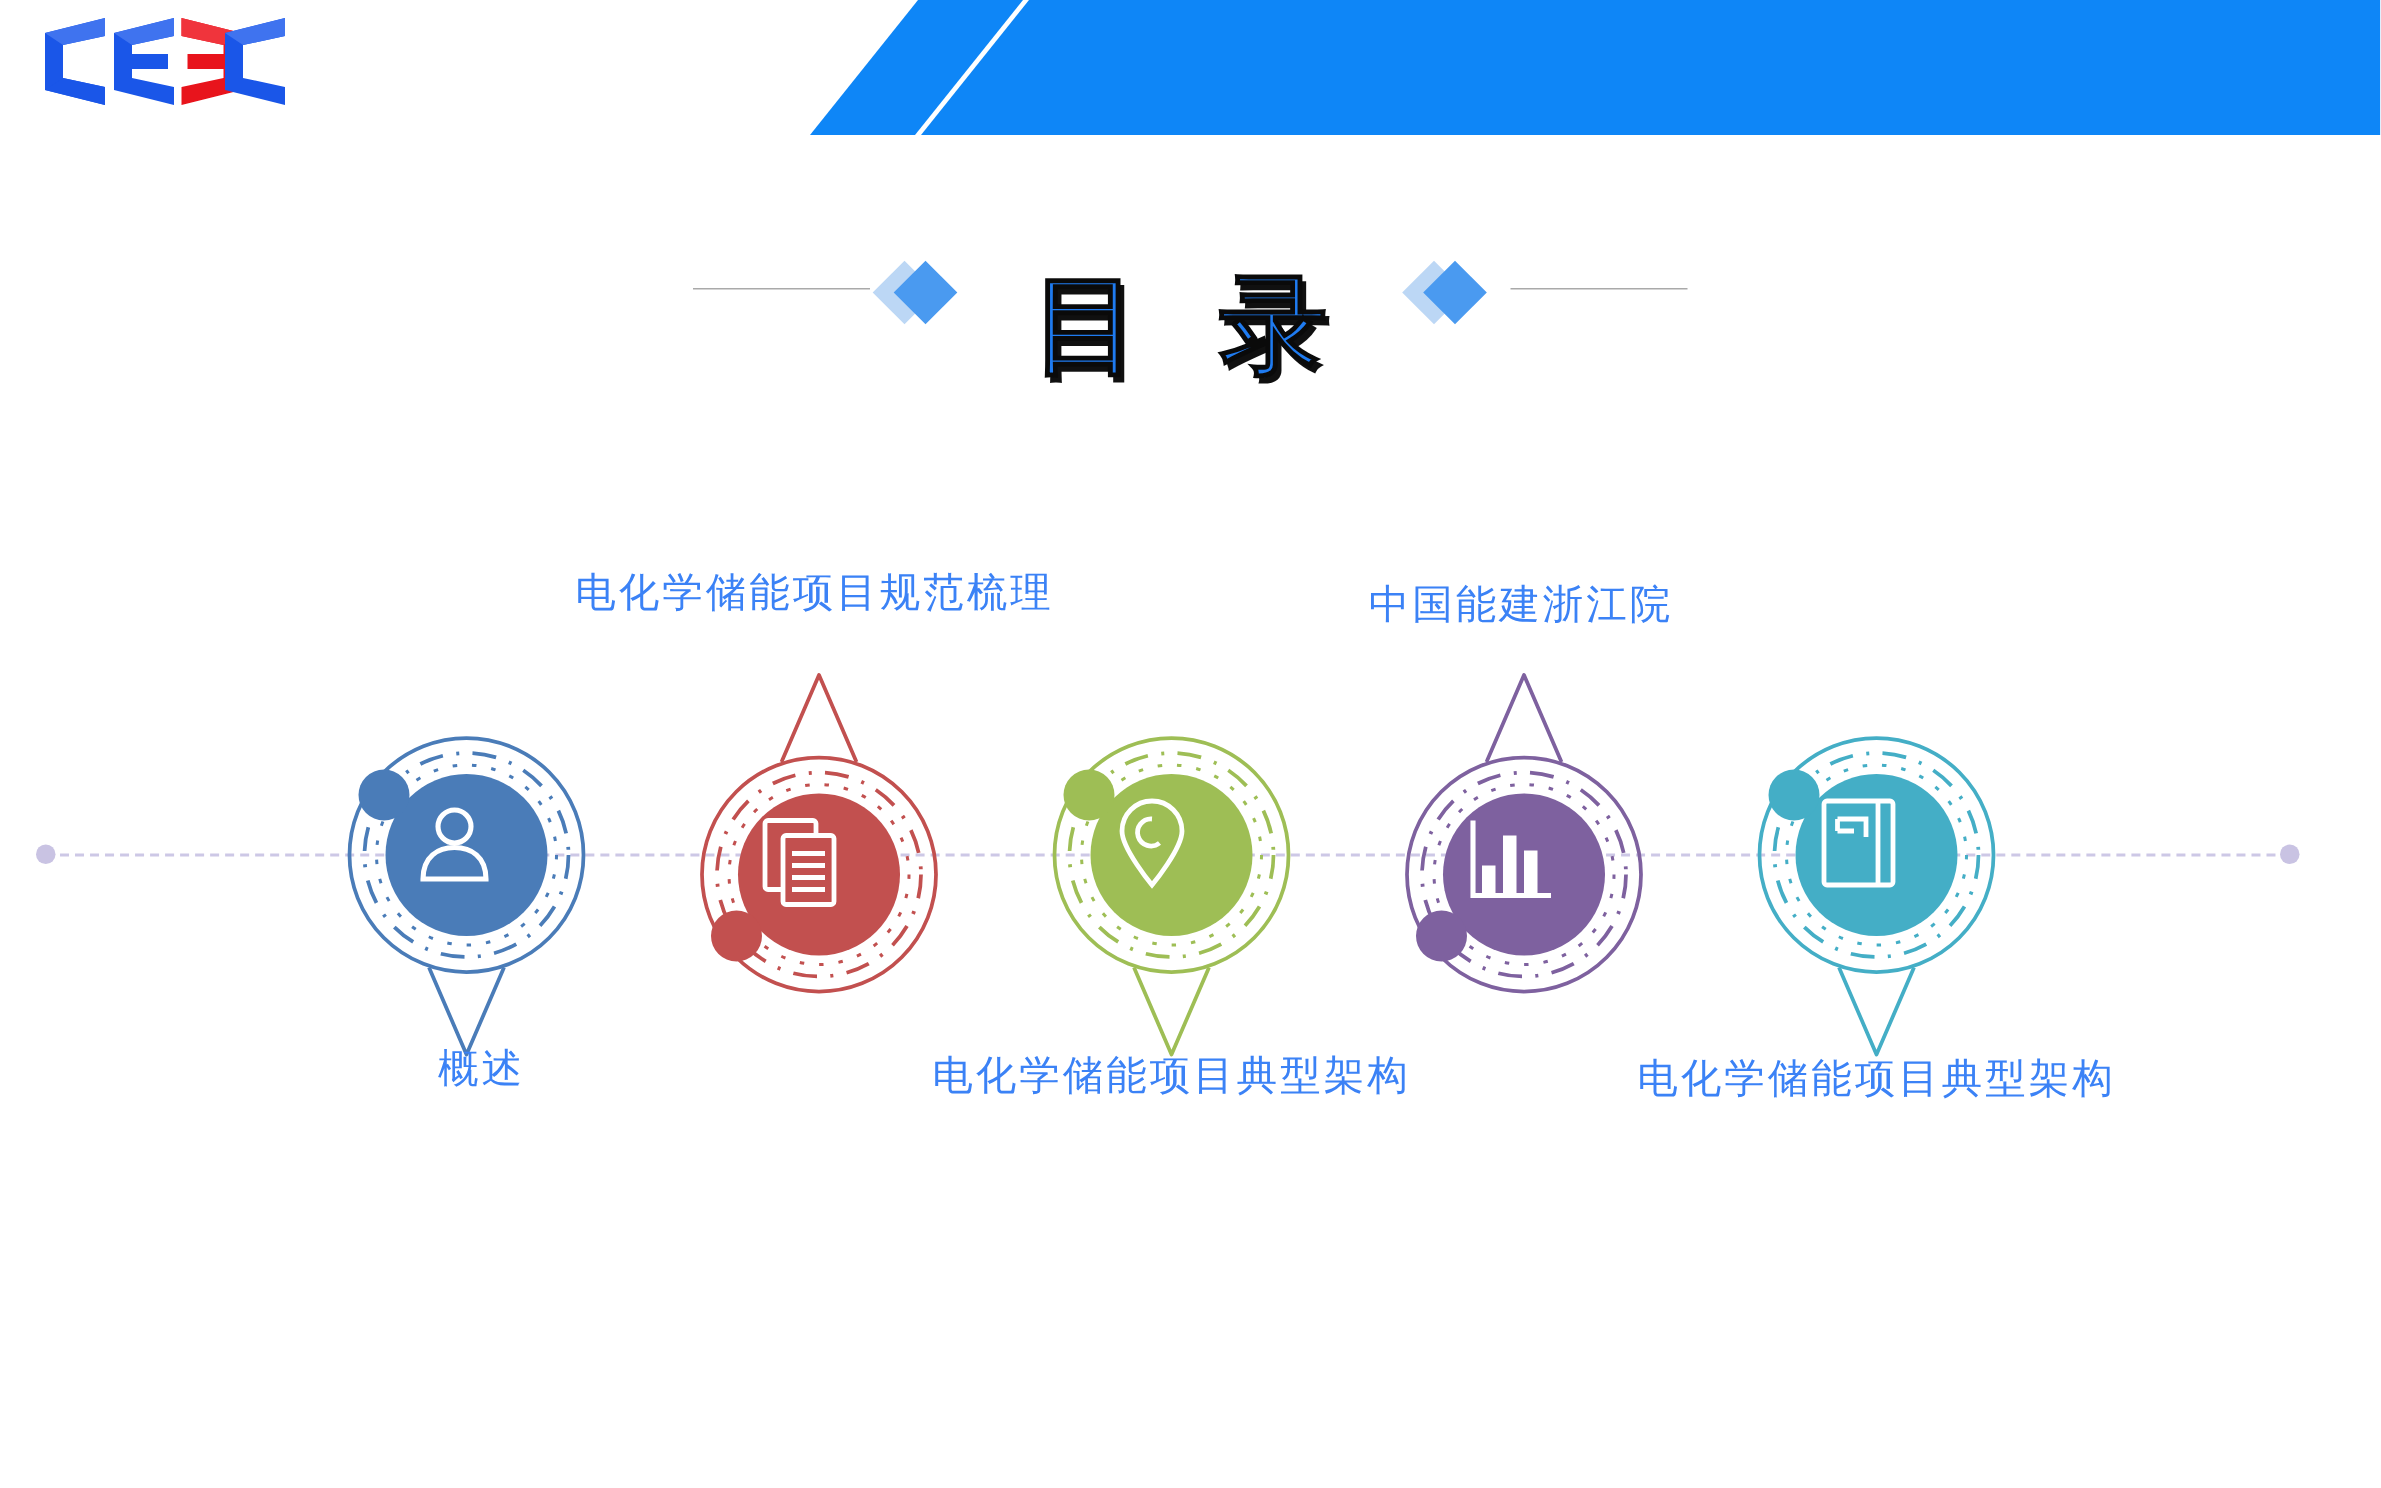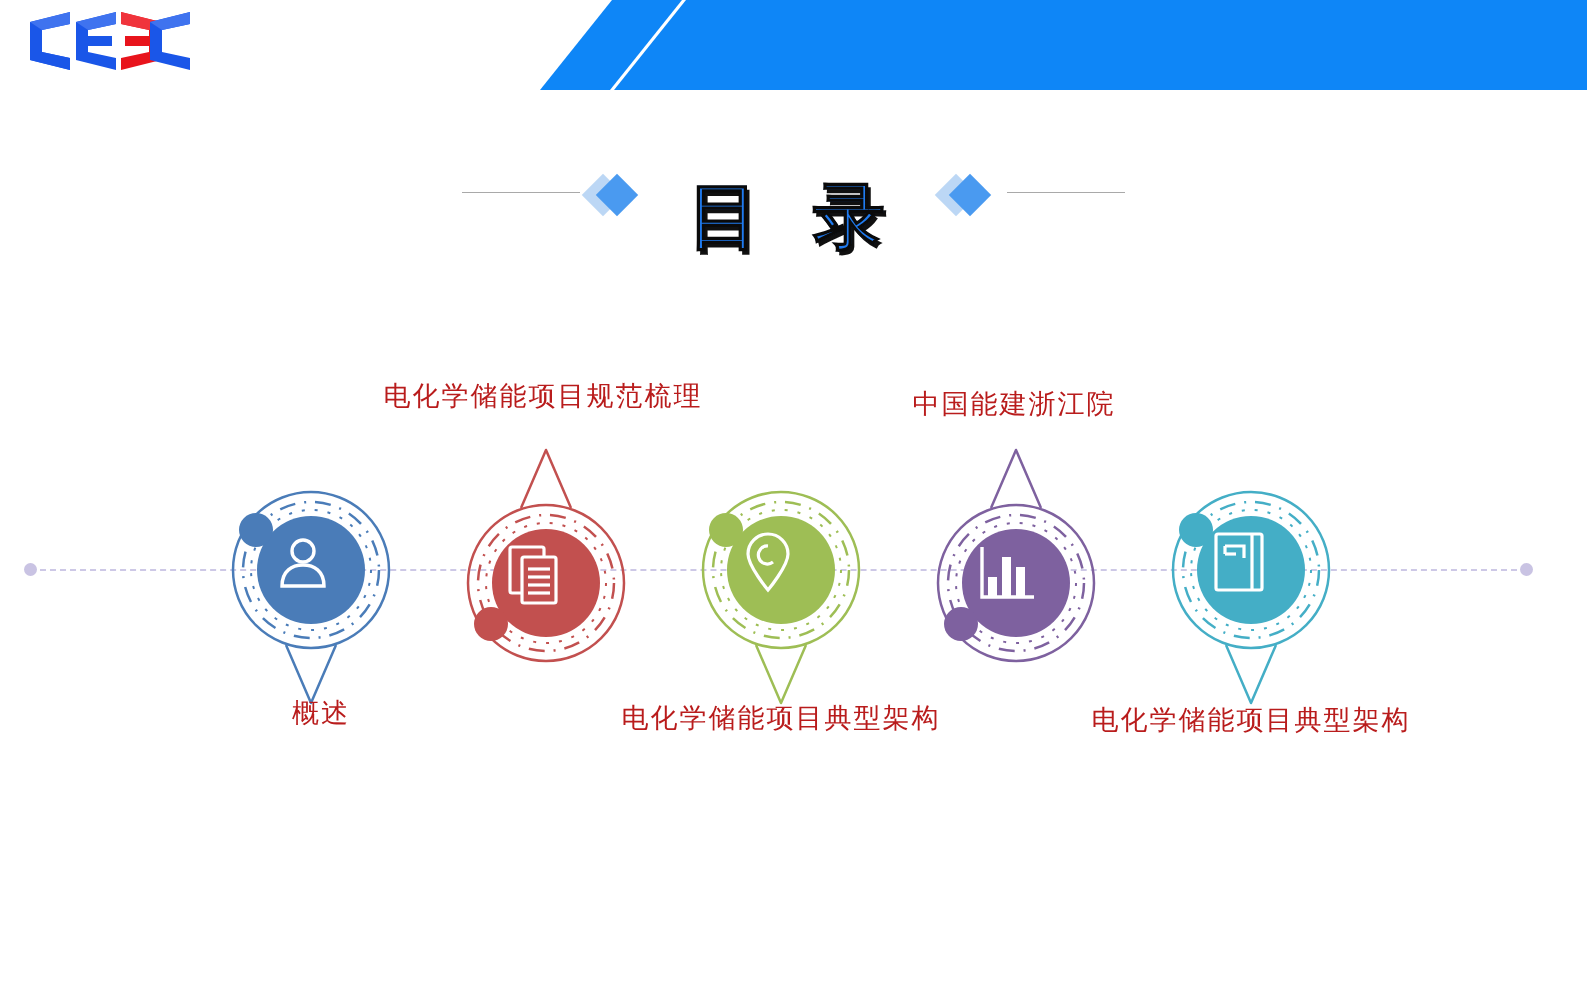--- a/index.html
+++ b/index.html
@@ -77,21 +77,21 @@
   .node{position:absolute;width:190px;height:230px;}
   .node svg{position:absolute;left:0;top:0;}
   .node .inner-icon{
     position:absolute;left:55px;top:55px;width:80px;height:80px;
     display:flex;align-items:center;justify-content:center;
   }
 
   .label{
     position:absolute;width:330px;text-align:center;
     font-family:"DejaVu Sans","Liberation Sans",sans-serif;
-    font-size:27px;color:#b91c1c;letter-spacing:2px;line-height:1.35;
+    font-size:27px;color:#3b82f6;letter-spacing:2px;line-height:1.35;
     font-weight:400;
   }
   .label.up{}
   .label.down{}
 
   
   #node-1{left:216px;top:475px;}
   #node-2{left:451px;top:448px;}
   #node-3{left:686px;top:475px;}
   #node-4{left:921px;top:448px;}

